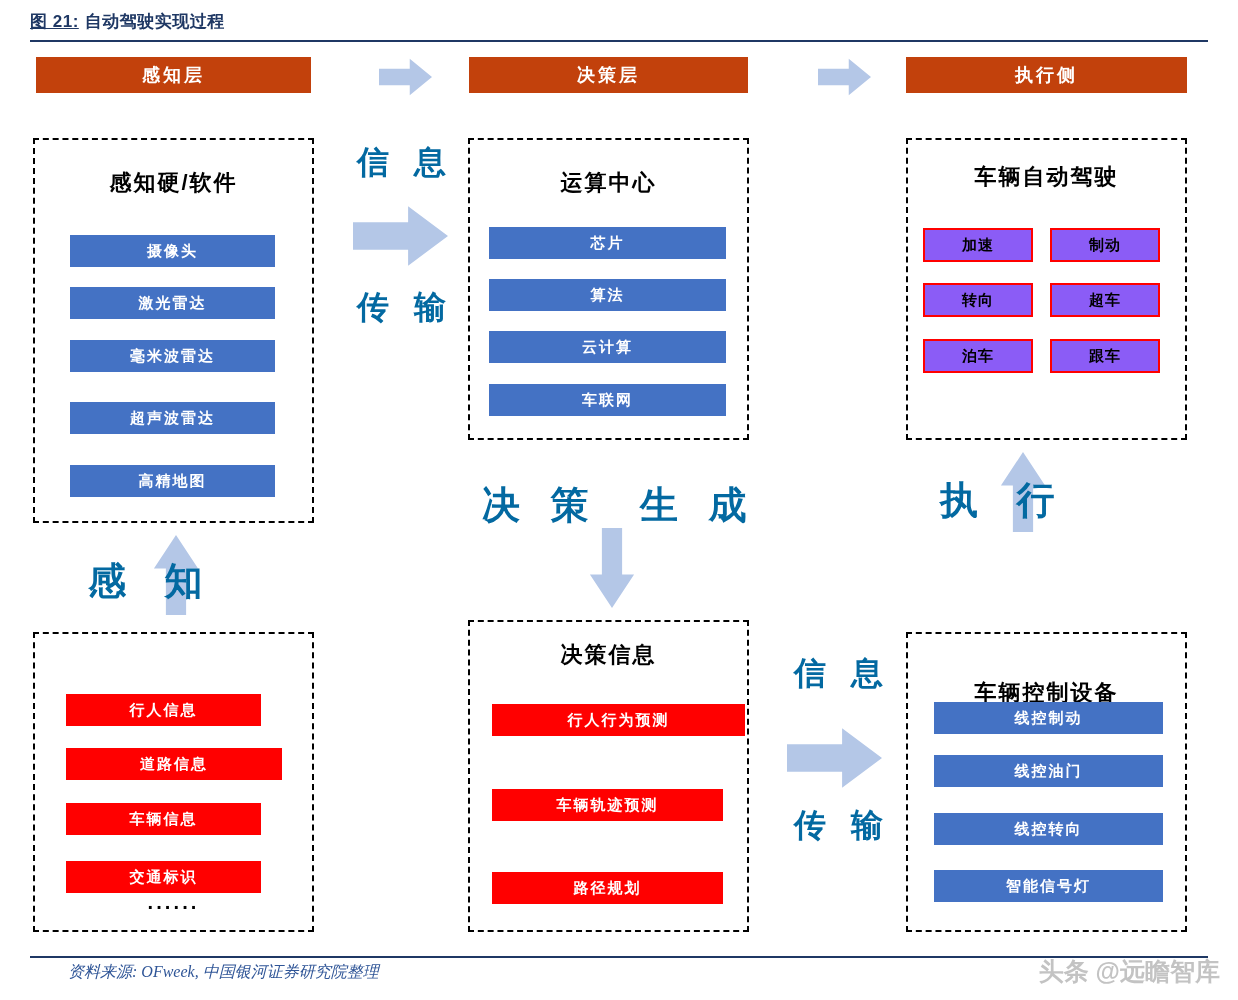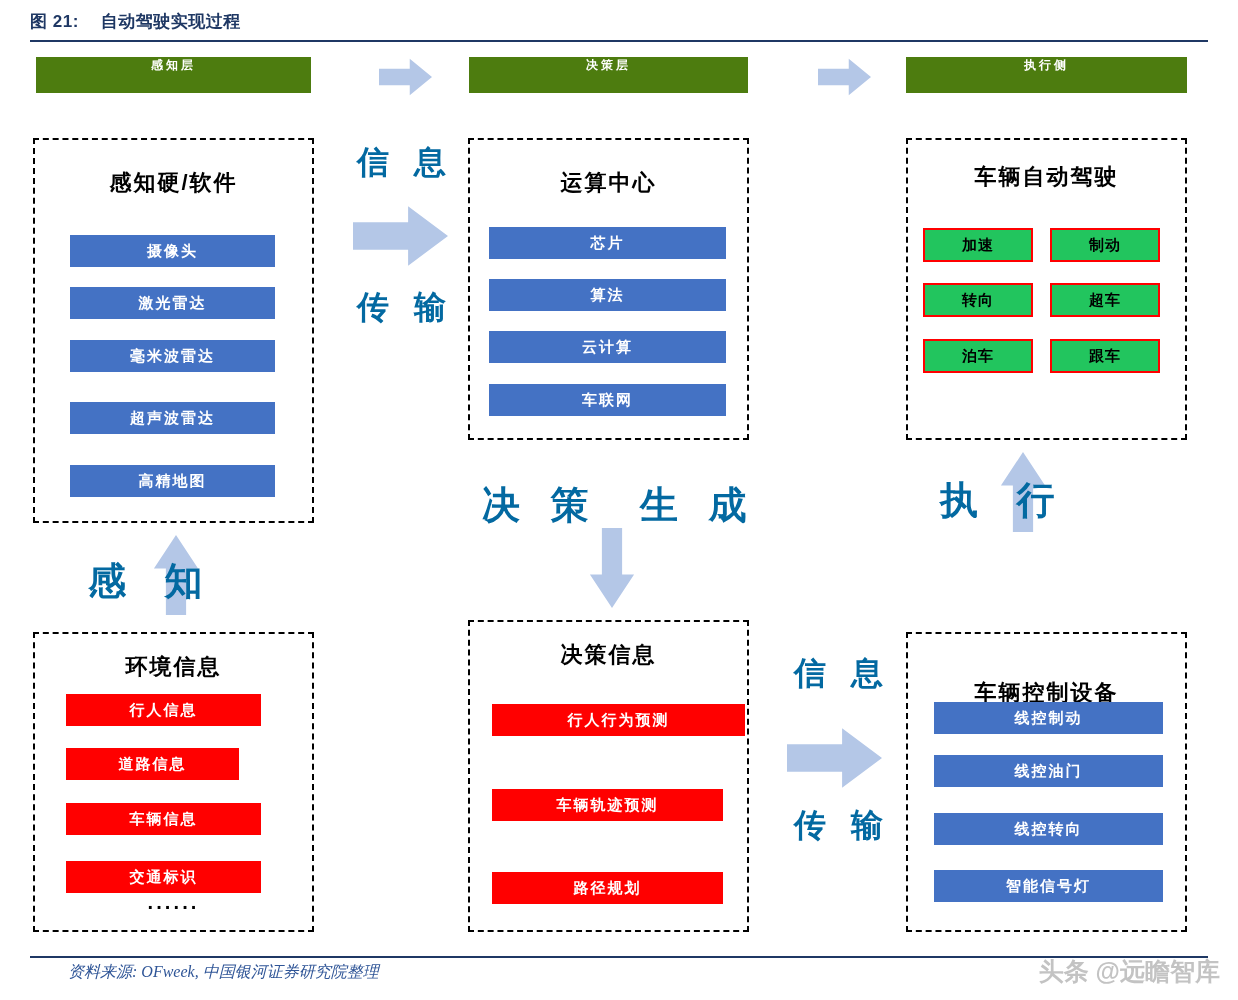--- a/index.html
+++ b/index.html
@@ -11,21 +11,21 @@
     position: relative;
     overflow: hidden;
   }
   
   #fig-title {
     position: absolute; left: 30px; top: 10px; width: 1180px;
     font-size: 17px; font-weight: bold; color: #1f3864;
     letter-spacing: 0.5px;
     white-space: nowrap;
   }
-  #fig-title .num { margin-right: 22px; }
+  #fig-title .num { margin-right: 6px; text-decoration: underline; }
   #title-rule {
     position: absolute; left: 30px; top: 40px; width: 1178px; height: 2px;
     background: #1f3864;
   }
   
   #src-rule {
     position: absolute; left: 30px; top: 956px; width: 1178px; height: 2px;
     background: #1f3864;
   }
   #source {
@@ -36,25 +36,25 @@
     margin-left: 26px;
   }
   #watermark {
     position: absolute; right: 18px; top: 955px;
     font-size: 25px; font-weight: bold; color: #b9b9b9;
     opacity: .85; white-space: nowrap;
   }
   
   .band {
     position: absolute;
-    background: #4d7c0f;
+    background: #c2410c;
     color: #ffffff;
     font-weight: bold;
-    display: flex; align-items: flex-start; justify-content: center;
-    font-size: 12px;
+    display: flex; align-items: center; justify-content: center;
+    font-size: 18px;
     letter-spacing: 3px;
   }
   .dashbox {
     position: absolute;
     border: 2px dashed #000000;
     background: #ffffff;
   }
   .boxtitle {
     position: absolute; left:0; right:0;
     text-align: center;
@@ -70,21 +70,21 @@
   }
   .redbar {
     position: absolute;
     background: #ff0000;
     color: #ffffff; font-weight: bold; font-size: 15px;
     display: flex; align-items: center; justify-content: center;
     letter-spacing: 2px;
   }
   .redoutline {
     position: absolute;
-    background: #22c55e;
+    background: #8b5cf6;
     border: 2px solid #ff0000;
     color: #000000; font-weight: bold; font-size: 15px;
     display: flex; align-items: center; justify-content: center;
     letter-spacing: 1px;
   }
   .lbl {
     position: absolute;
     font-weight: bold; color: #0369a1;
     white-space: nowrap;
   }
@@ -138,27 +138,26 @@
   <span>超声波雷达</span>
 </div>
 <div class="bluebar" style="left:70px; top:465px; width:205px; height:32px;">
   <span>高精地图</span>
 </div>
 
 <div class="arw up" style="left:153px; top:535px; width:46px; height:80px;"></div>
 <div class="lbl" style="left:88px; top:556px; font-size:38px; letter-spacing:14px;">感  知</div>
 
 <div class="dashbox" style="left:33px; top:632px; width:281px; height:300px;">
-  <div class="boxtitle" style="top:18px;">环境信息</div>
   <div class="dots" style="top:262px;">······</div>
 </div>
 <div class="redbar" style="left:66px; top:694px; width:195px; height:32px;">
   <span>行人信息</span>
 </div>
-<div class="redbar" style="left:66px; top:748px; width:173px; height:32px;">
+<div class="redbar" style="left:66px; top:748px; width:216px; height:32px;">
   <span>道路信息</span>
 </div>
 <div class="redbar" style="left:66px; top:803px; width:195px; height:32px;">
   <span>车辆信息</span>
 </div>
 <div class="redbar" style="left:66px; top:861px; width:195px; height:32px;">
   <span>交通标识</span>
 </div>
 
 <div class="lbl" style="left:357px; top:141px; font-size:32px; letter-spacing:8px;">信 息</div>

